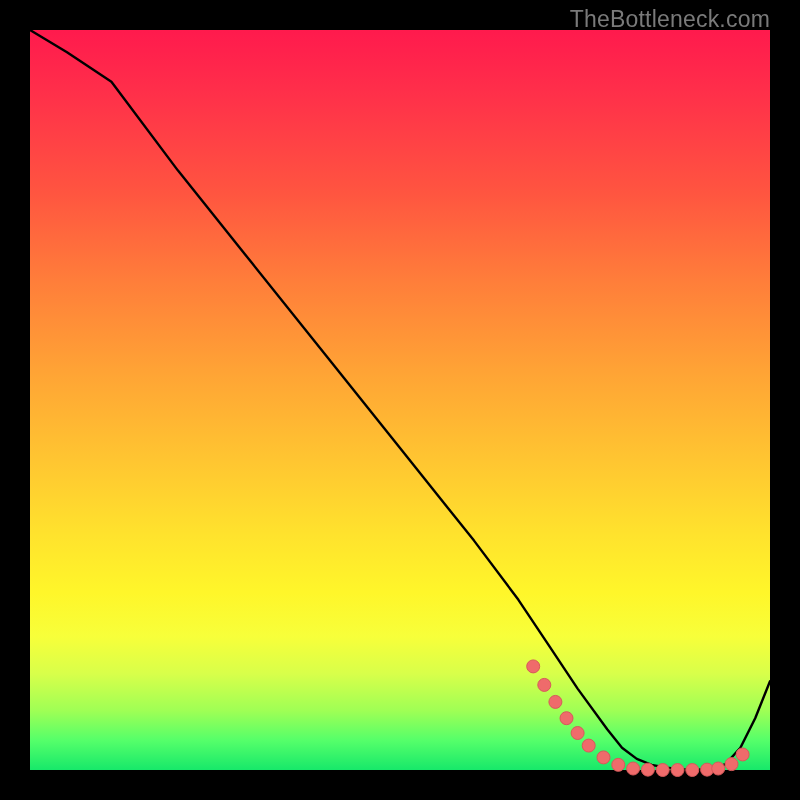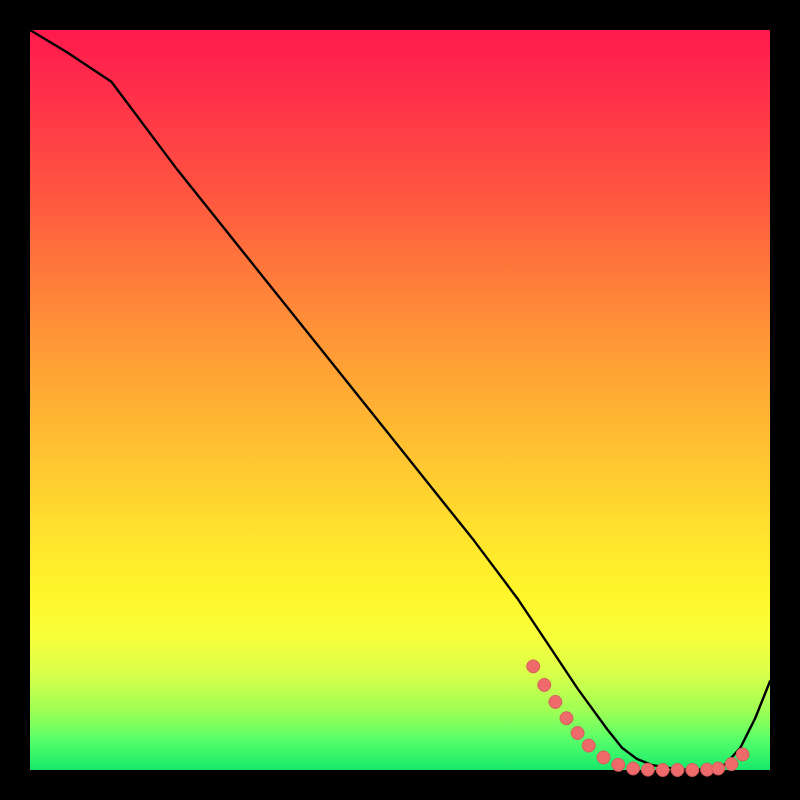--- a/index.html
+++ b/index.html
@@ -57,20 +57,21 @@
     top: 0;
     width: 740px;
     height: 740px;
     overflow: visible;
   }
 </style>
 </head>
 <body>
 
 <div class="frame">
+  <div class="watermark">TheBottleneck.com</div>
 
   <div class="plot-area">
     <svg class="curve-layer" viewBox="0 0 740 740" preserveAspectRatio="none">
       <path id="curve-path" fill="none" stroke-width="2.4" stroke-linecap="round" stroke-linejoin="round" d="M0.00 0.00 L37.00 22.20 L81.40 51.80 L148.00 140.60 L222.00 233.10 L296.00 325.60 L370.00 418.10 L444.00 510.60 L488.40 569.80 L518.00 614.20 L547.60 658.60 L577.20 699.30 L592.00 717.80 L606.80 728.90 L621.60 734.82 L636.40 737.78 L651.20 739.26 L666.00 739.63 L680.80 739.26 L695.60 734.08 L710.40 717.80 L725.20 688.20 L740.00 651.20" stroke="#000000"></path>
       <g id="markers-group">
           <circle cx="503.20" cy="636.40" r="6.5" fill="#ef6b6b" stroke="#d75a5a" stroke-width="1"></circle>
           <circle cx="514.30" cy="654.90" r="6.5" fill="#ef6b6b" stroke="#d75a5a" stroke-width="1"></circle>
           <circle cx="525.40" cy="671.92" r="6.5" fill="#ef6b6b" stroke="#d75a5a" stroke-width="1"></circle>
           <circle cx="536.50" cy="688.20" r="6.5" fill="#ef6b6b" stroke="#d75a5a" stroke-width="1"></circle>
           <circle cx="547.60" cy="703.00" r="6.5" fill="#ef6b6b" stroke="#d75a5a" stroke-width="1"></circle>

